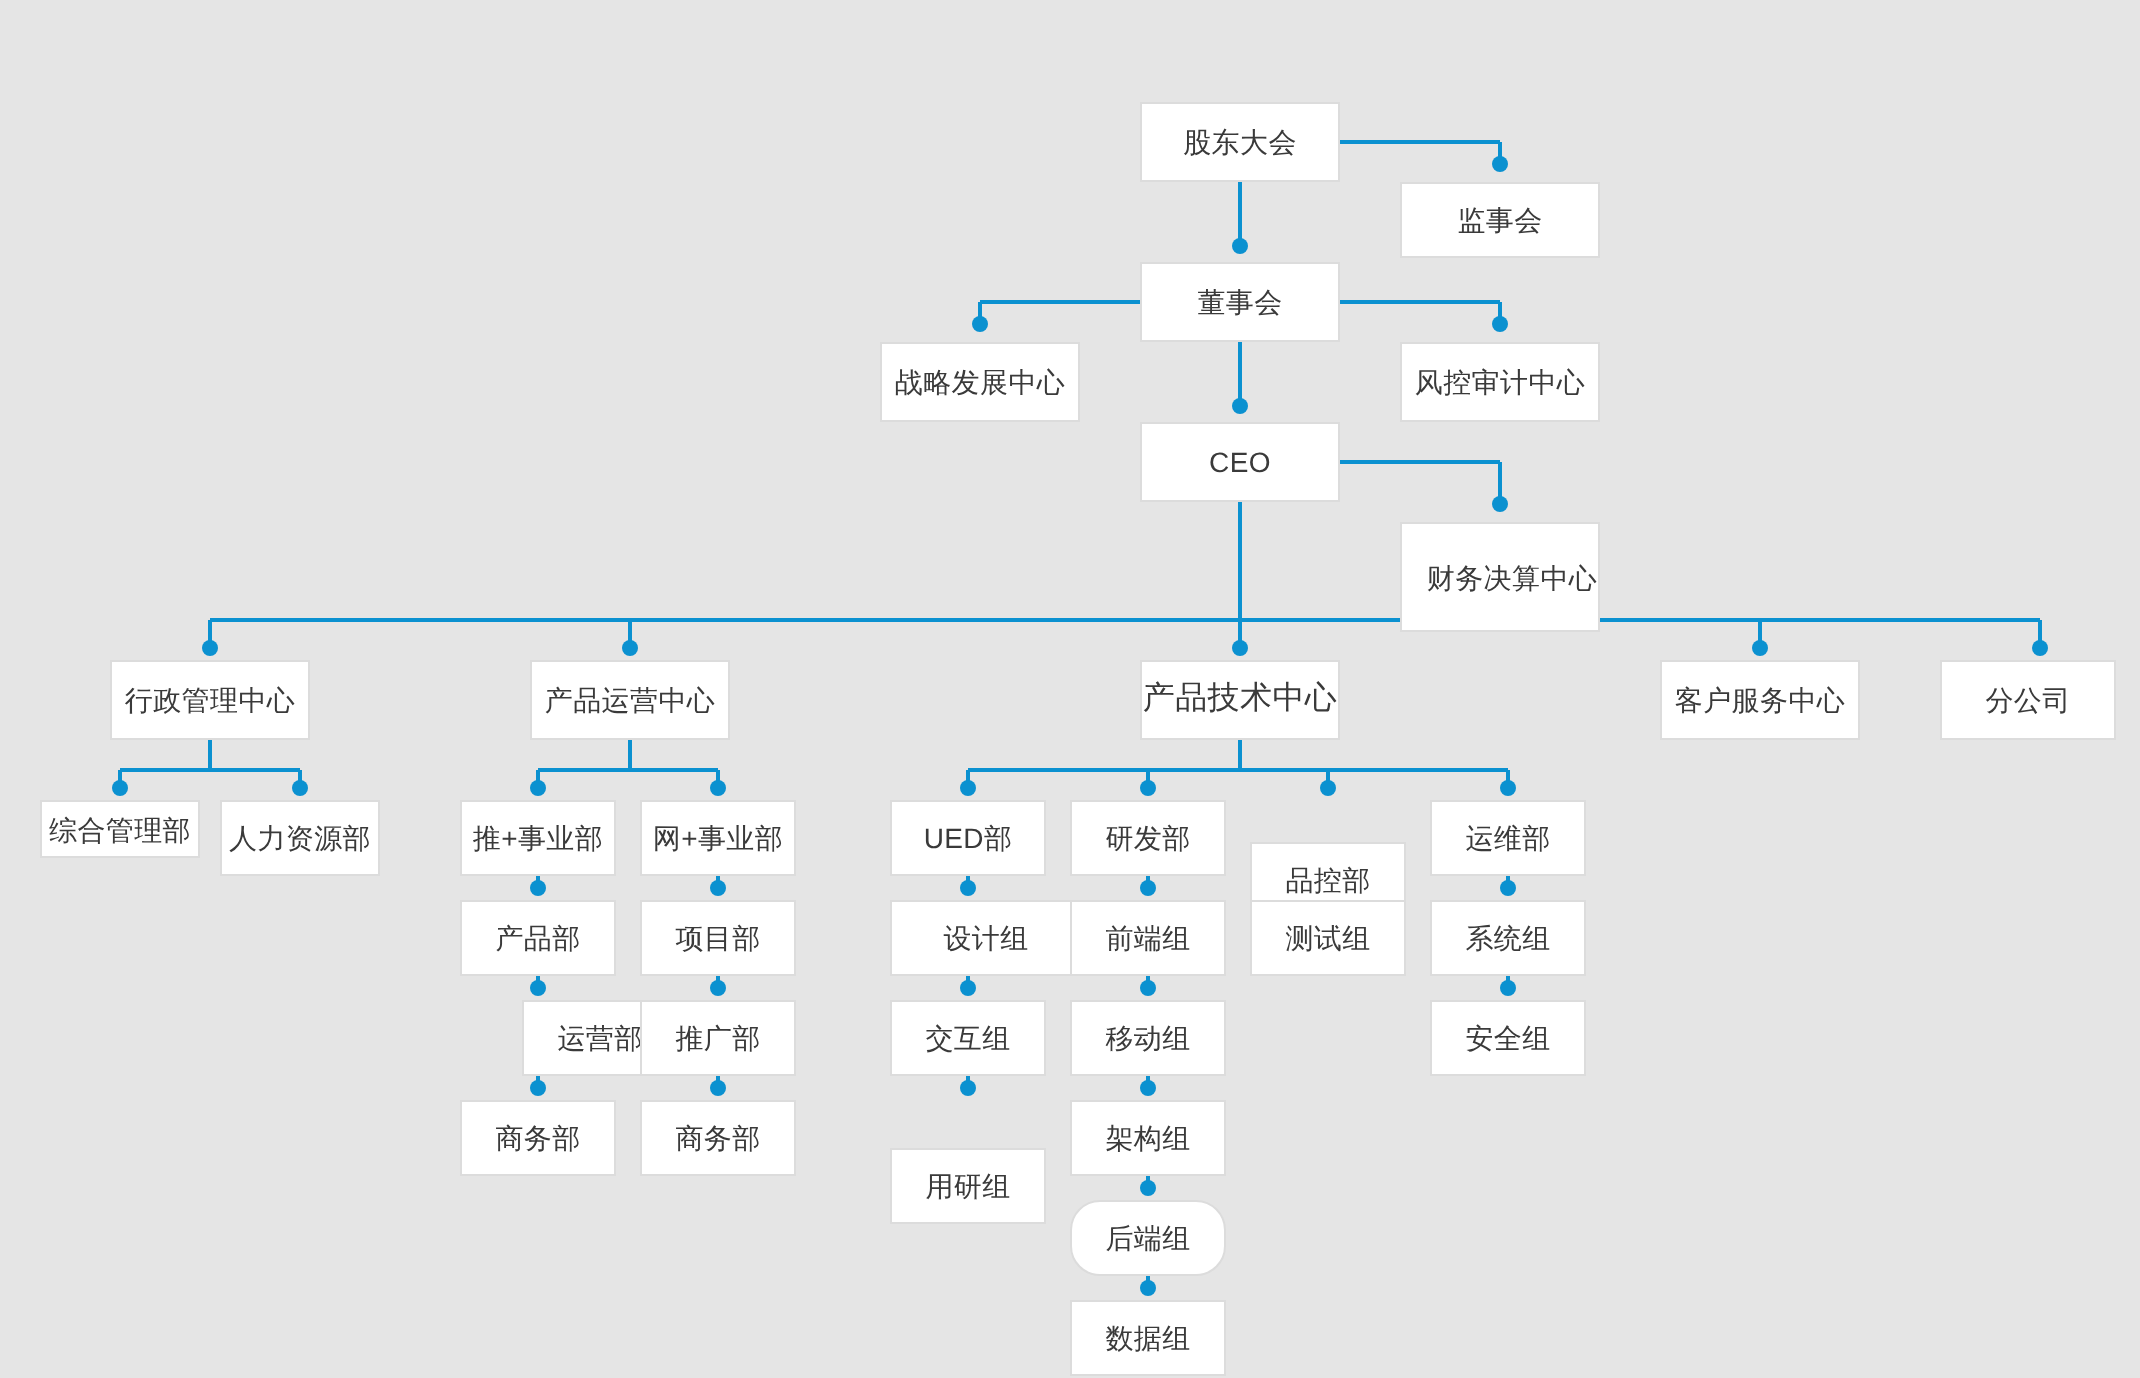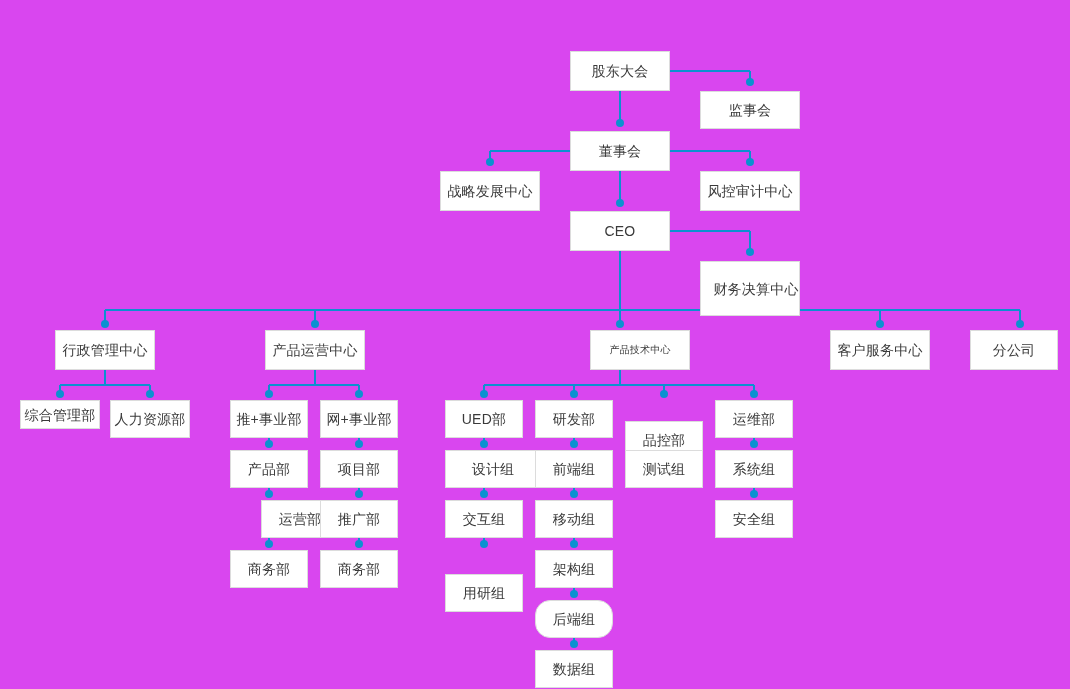--- a/index.html
+++ b/index.html
@@ -8,21 +8,21 @@
     padding: 0;
     background: #ffffff;
   }
   body {
     font-family: "Liberation Sans", "DejaVu Sans", sans-serif;
   }
   #org-chart {
     position: relative;
     width: 1070px;
     height: 689px;
-    background: #d946ef;
+    background: #e5e5e5;
     overflow: hidden;
   }
   #connector-layer {
     position: absolute;
     left: 0;
     top: 0;
     width: 1070px;
     height: 689px;
     pointer-events: none;
   }
@@ -158,21 +158,21 @@
       </div>
       <div class="node-box" style="left: 700px; top: 261px; width: 100px; height: 55px; border-color: rgb(220, 220, 220); background: rgb(255, 255, 255); color: rgb(58, 58, 58); font-size: 14px; padding-left: 12px;">
         <span class="node-label">财务决算中心</span>
       </div>
       <div class="node-box" style="left: 55px; top: 330px; width: 100px; height: 40px; border-color: rgb(220, 220, 220); background: rgb(255, 255, 255); color: rgb(58, 58, 58); font-size: 14px;">
         <span class="node-label">行政管理中心</span>
       </div>
       <div class="node-box" style="left: 265px; top: 330px; width: 100px; height: 40px; border-color: rgb(220, 220, 220); background: rgb(255, 255, 255); color: rgb(58, 58, 58); font-size: 14px;">
         <span class="node-label">产品运营中心</span>
       </div>
-      <div class="node-box" style="left: 570px; top: 330px; width: 100px; height: 40px; border-color: rgb(220, 220, 220); background: rgb(255, 255, 255); color: rgb(58, 58, 58); font-size: 10px; margin-left: 20px;">
+      <div class="node-box" style="left: 570px; top: 330px; width: 100px; height: 40px; border-color: rgb(220, 220, 220); background: rgb(255, 255, 255); color: rgb(58, 58, 58); font-size: 16px;">
         <span class="node-label">产品技术中心</span>
       </div>
       <div class="node-box" style="left: 830px; top: 330px; width: 100px; height: 40px; border-color: rgb(220, 220, 220); background: rgb(255, 255, 255); color: rgb(58, 58, 58); font-size: 14px;">
         <span class="node-label">客户服务中心</span>
       </div>
       <div class="node-box" style="left: 970px; top: 330px; width: 88px; height: 40px; border-color: rgb(220, 220, 220); background: rgb(255, 255, 255); color: rgb(58, 58, 58); font-size: 14px;">
         <span class="node-label">分公司</span>
       </div>
       <div class="node-box" style="left: 20px; top: 400px; width: 80px; height: 29px; border-color: rgb(220, 220, 220); background: rgb(255, 255, 255); color: rgb(58, 58, 58); font-size: 14px;">
         <span class="node-label">综合管理部</span>

